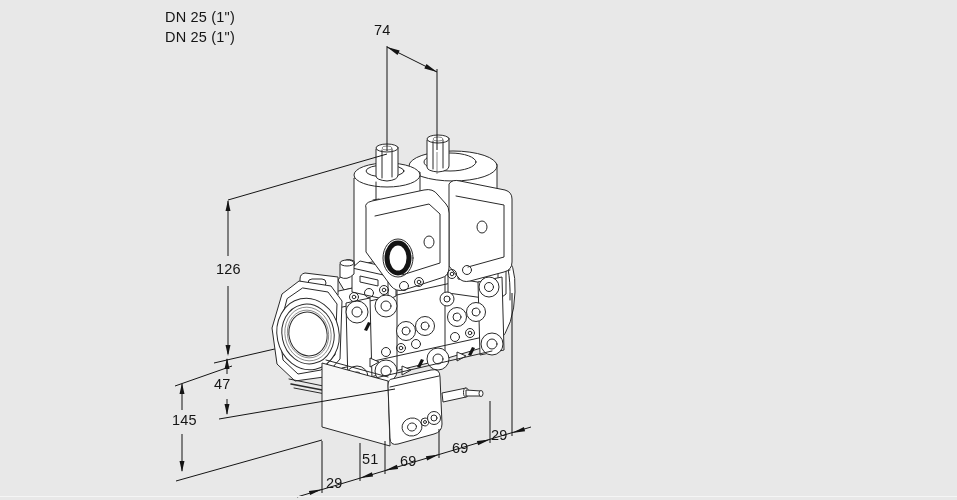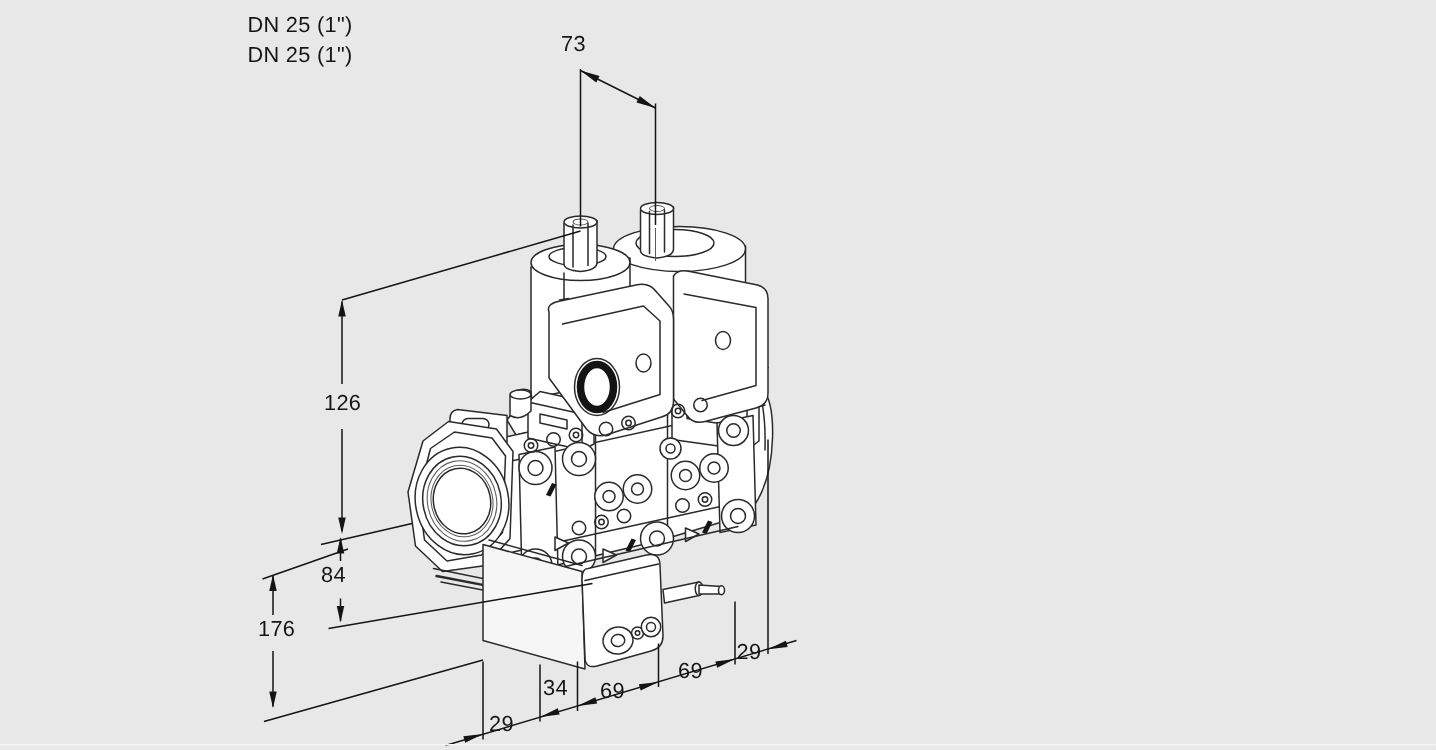--- a/index.html
+++ b/index.html
@@ -225,24 +225,24 @@
     <polygon class="dk" points="360,478.0 373.1,476.4 371.9,472.2"></polygon>
     <polygon class="dk" points="385,470.6 398.1,469.0 396.9,464.8"></polygon>
     <polygon class="dk" points="439,454.6 427.1,460.4 425.9,456.2"></polygon>
     <polygon class="dk" points="490,439.4 478.1,445.2 476.9,441.0"></polygon>
     <polygon class="dk" points="512,432.9 525.1,431.3 523.9,427.1"></polygon>
   </g>
 </svg>
 
   <span class="label" style="left:165px;top:10px">DN 25 (1")</span>
   <span class="label" style="left:165px;top:30px">DN 25 (1")</span>
-  <span class="label" style="left:374px;top:23px">73</span>
+  <span class="label" style="left:374px;top:23px">74</span>
   <span class="label" style="left:216px;top:262px">126</span>
-  <span class="label" style="left:214px;top:377px">84</span>
-  <span class="label" style="left:172px;top:413px">176</span>
+  <span class="label" style="left:214px;top:377px">47</span>
+  <span class="label" style="left:172px;top:413px">145</span>
   <span class="label" style="left:326px;top:476px">29</span>
-  <span class="label" style="left:362px;top:452px">34</span>
+  <span class="label" style="left:362px;top:452px">51</span>
   <span class="label" style="left:400px;top:454px">69</span>
   <span class="label" style="left:452px;top:441px">69</span>
   <span class="label" style="left:491px;top:428px">29</span>
 
   <div class="divider"></div>
 </div>
 
 </body></html>

